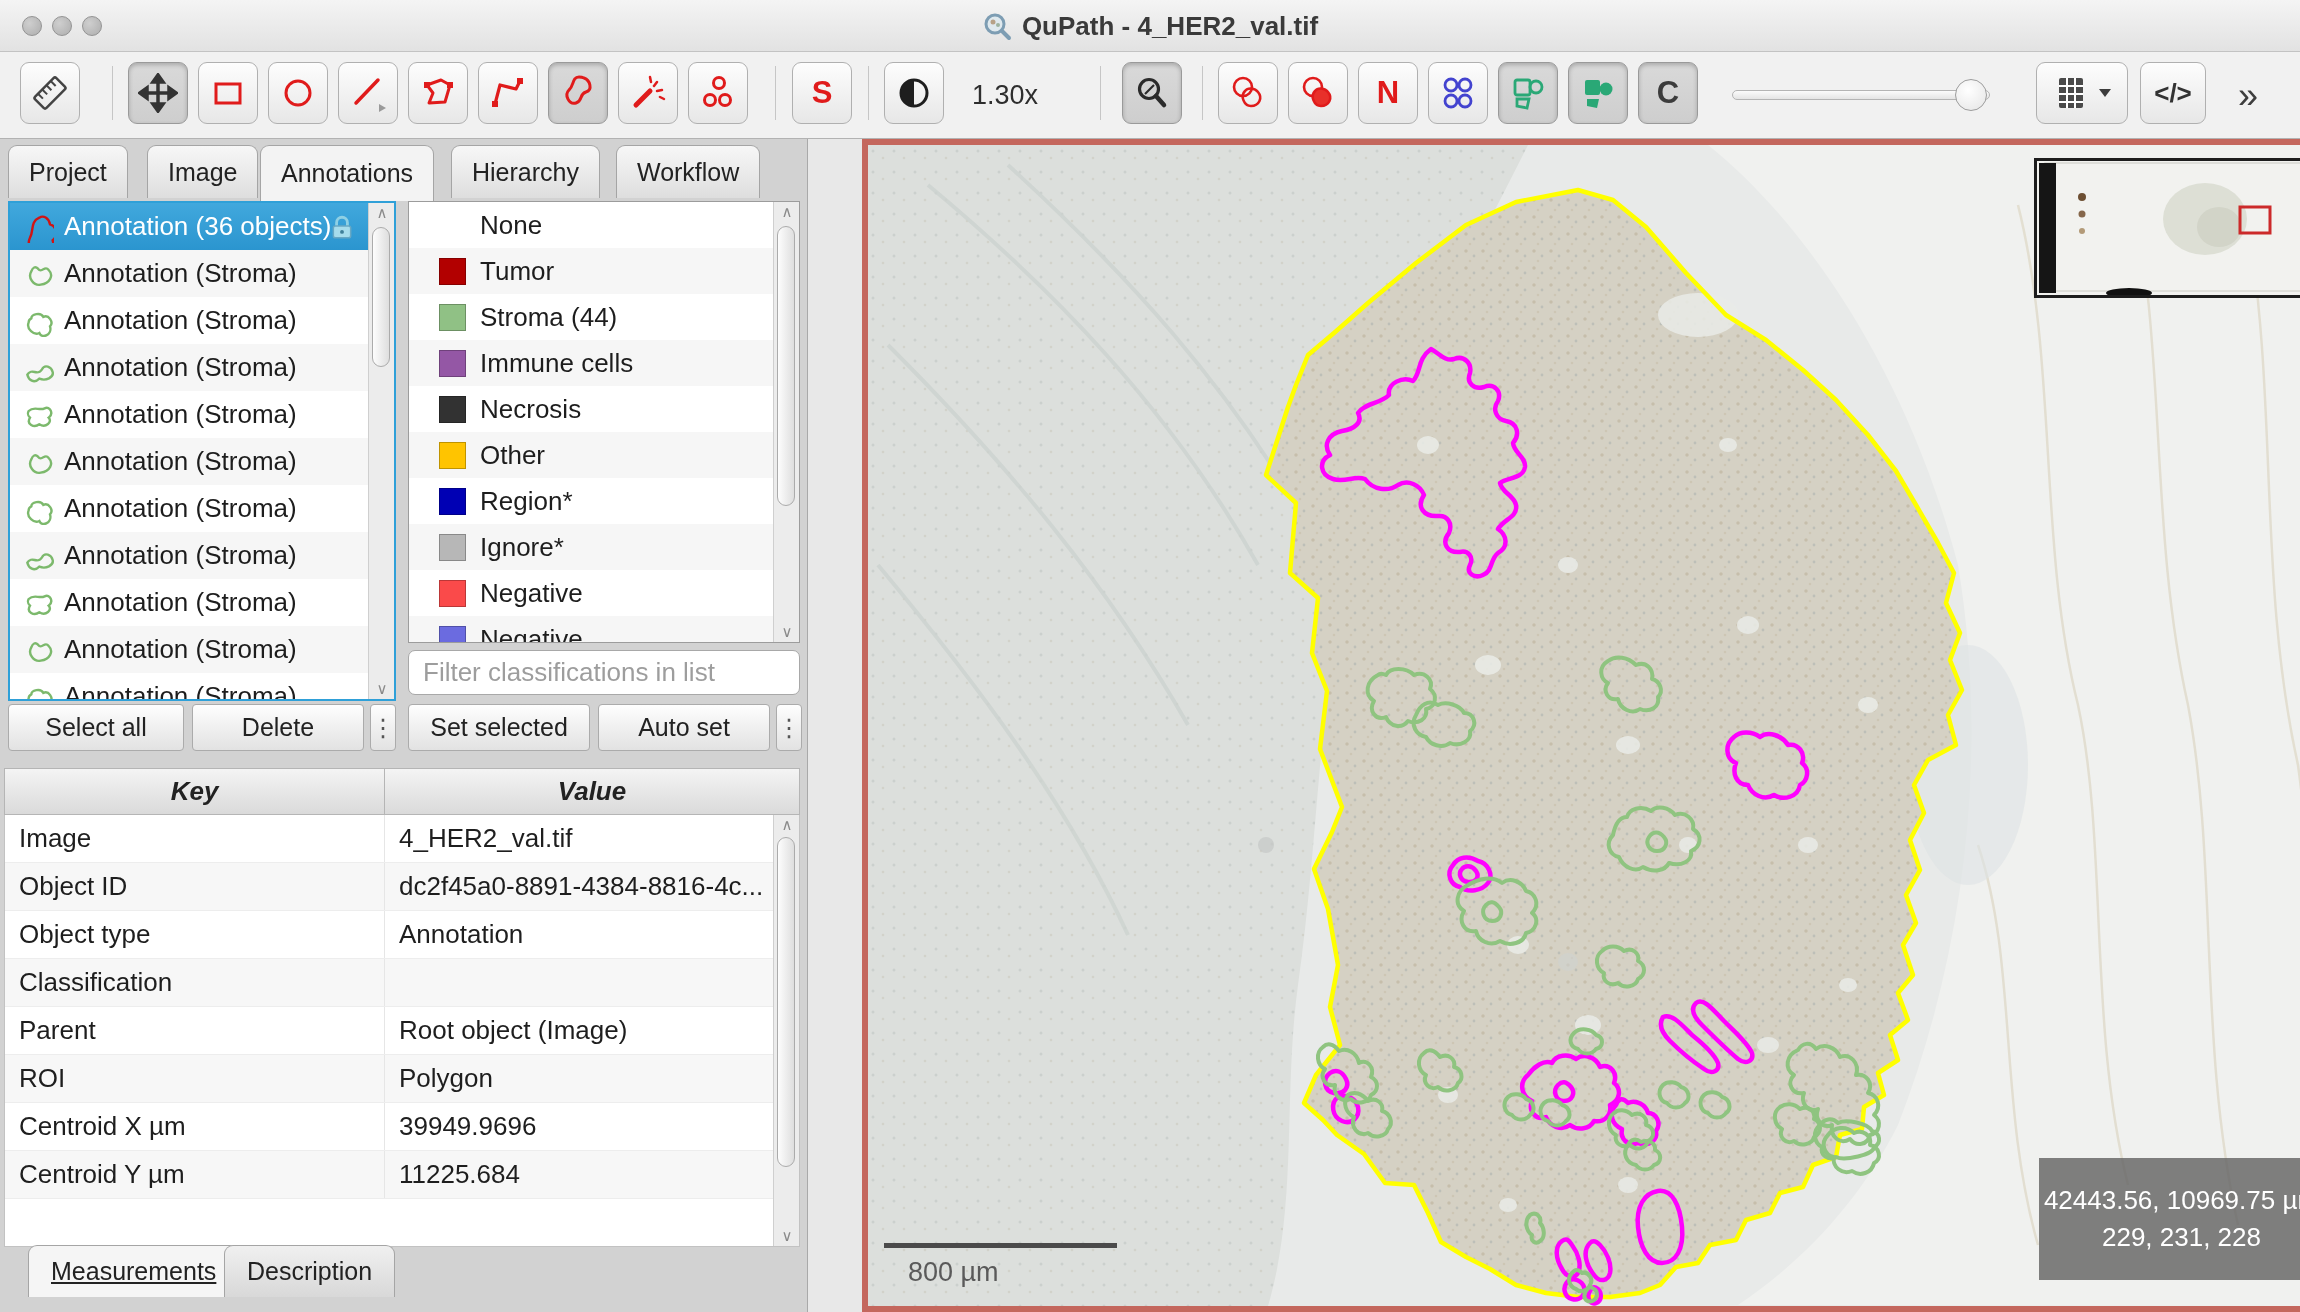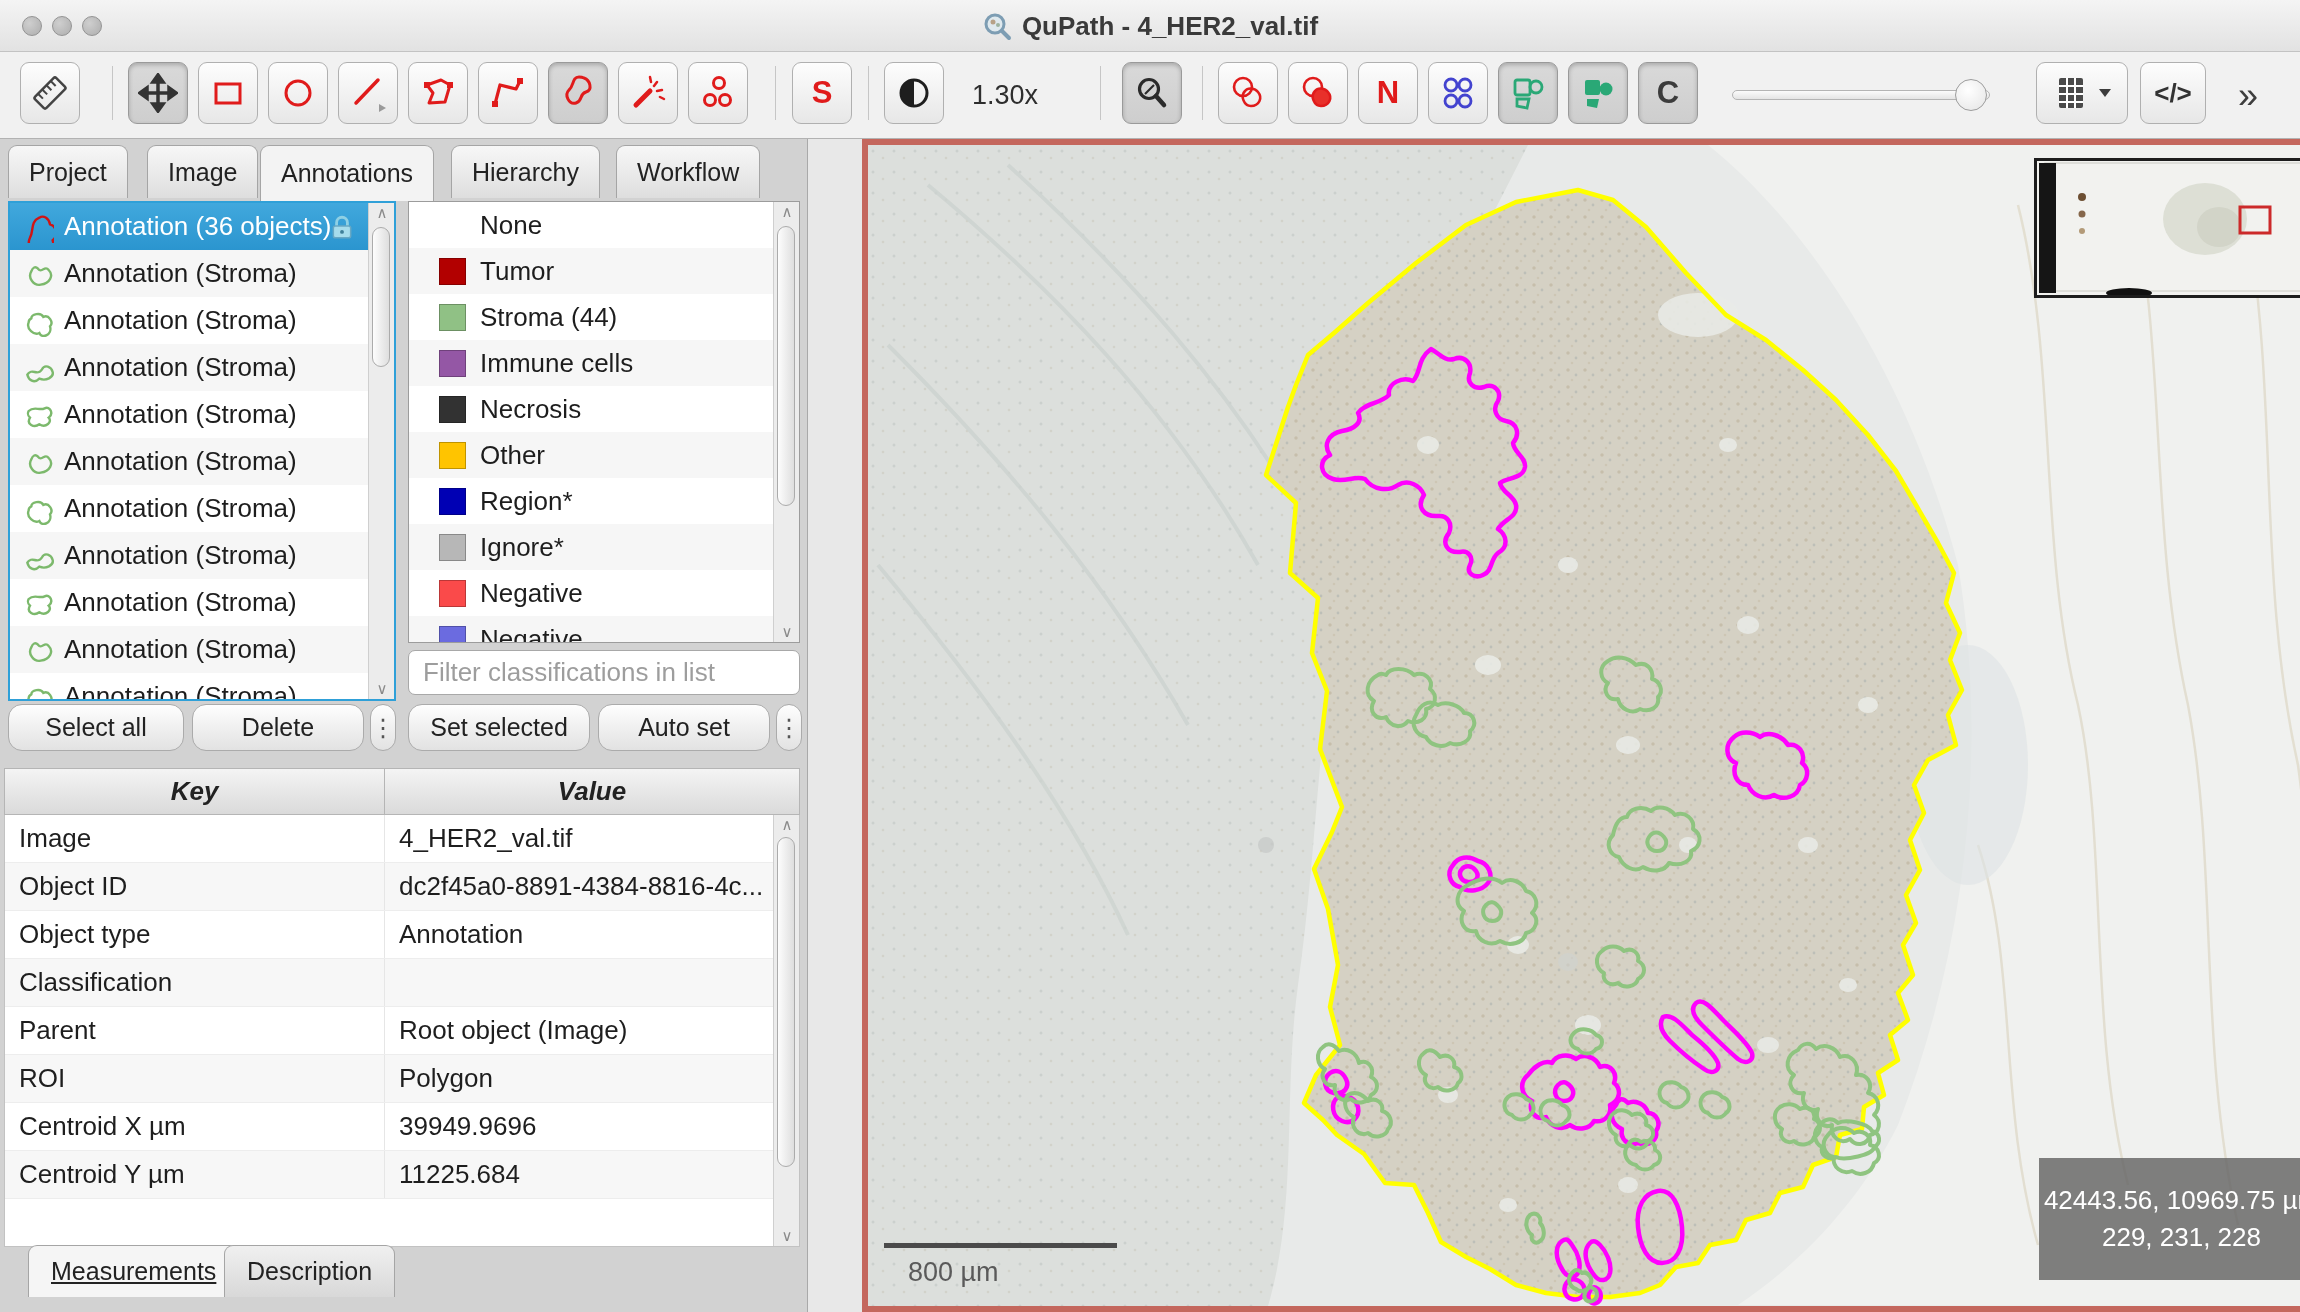--- a/index.html
+++ b/index.html
@@ -51,21 +51,21 @@
   .crow:nth-child(even){background:#f6f6f6;}
   .swatch{width:27px;height:27px;margin-right:14px;flex:0 0 auto;border:1px solid rgba(0,0,0,.25);}
   .swatch.none{visibility:hidden;}
   .vscroll{position:absolute;top:0;width:26px;background:#ececec;border-left:1px solid #cfcfcf;}
   .vthumb{position:absolute;left:3px;width:18px;border-radius:9px;background:linear-gradient(90deg,#fdfdfd,#dedede);border:1px solid #ababab;}
   .varrow{position:absolute;left:0;width:26px;height:20px;color:#8a8a8a;font-size:15px;text-align:center;line-height:20px;}
 
   .filter-input{position:absolute;left:408px;top:511px;width:392px;height:45px;border:1px solid #a8a8a8;
     border-radius:7px;background:#fff;font-size:26px;color:#444;padding:0 14px;}
   .filter-input::placeholder{color:#9d9d9d;}
-  .pbtn{position:absolute;top:565px;height:47px;border-radius:14px;border:1px solid #ababab;
+  .pbtn{position:absolute;top:565px;height:47px;border-radius:4px;border:1px solid #ababab;
     background:linear-gradient(#fefefe,#e2e2e2);font-size:25px;color:#222;
     display:flex;align-items:center;justify-content:center;cursor:pointer;}
   .dots{font-size:24px;color:#555;letter-spacing:0;}
 
   
   .kv{position:absolute;left:4px;top:629px;width:796px;}
   .kv-head{display:flex;height:47px;background:linear-gradient(#f4f4f4,#dadada);border:1px solid #b5b5b5;font-style:italic;}
   .kv-head div{display:flex;align-items:center;justify-content:center;font-size:26px;font-weight:bold;color:#222;}
   .kh-key{width:380px;border-right:1px solid #b5b5b5;}
   .kh-val{flex:1;}

